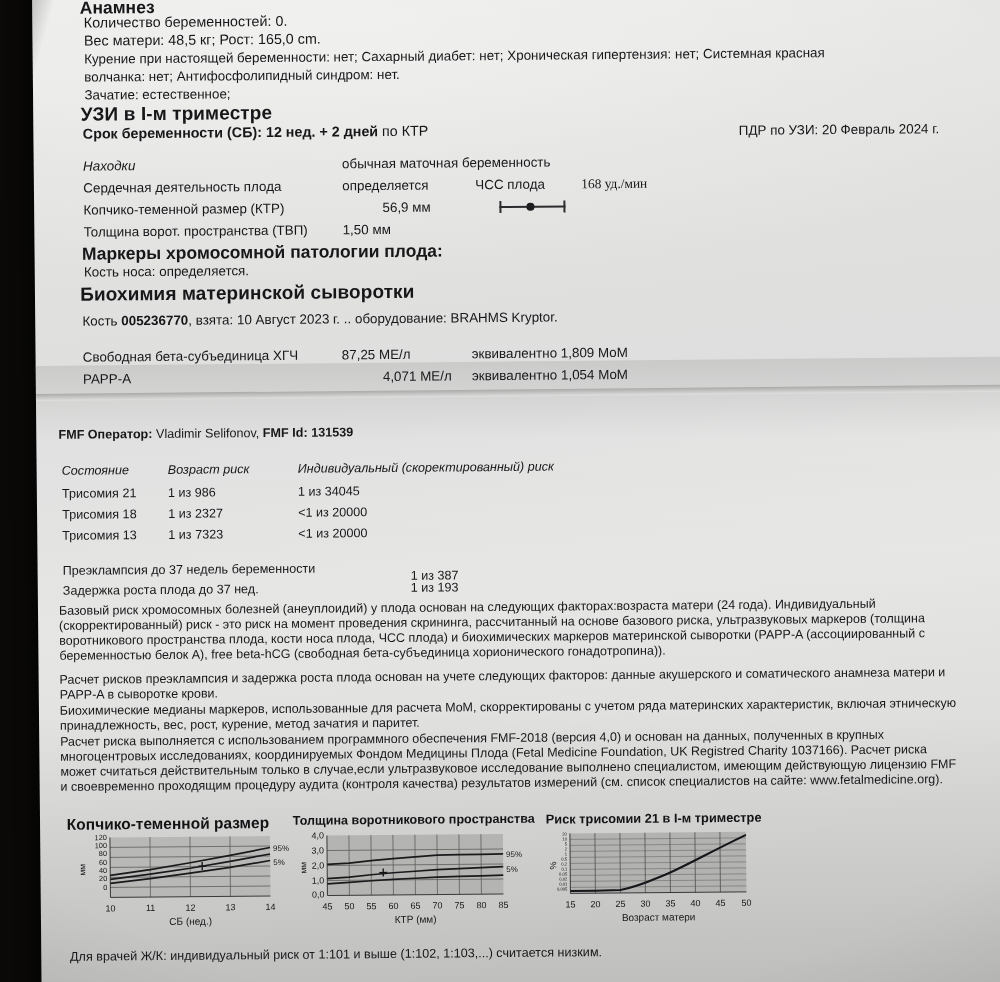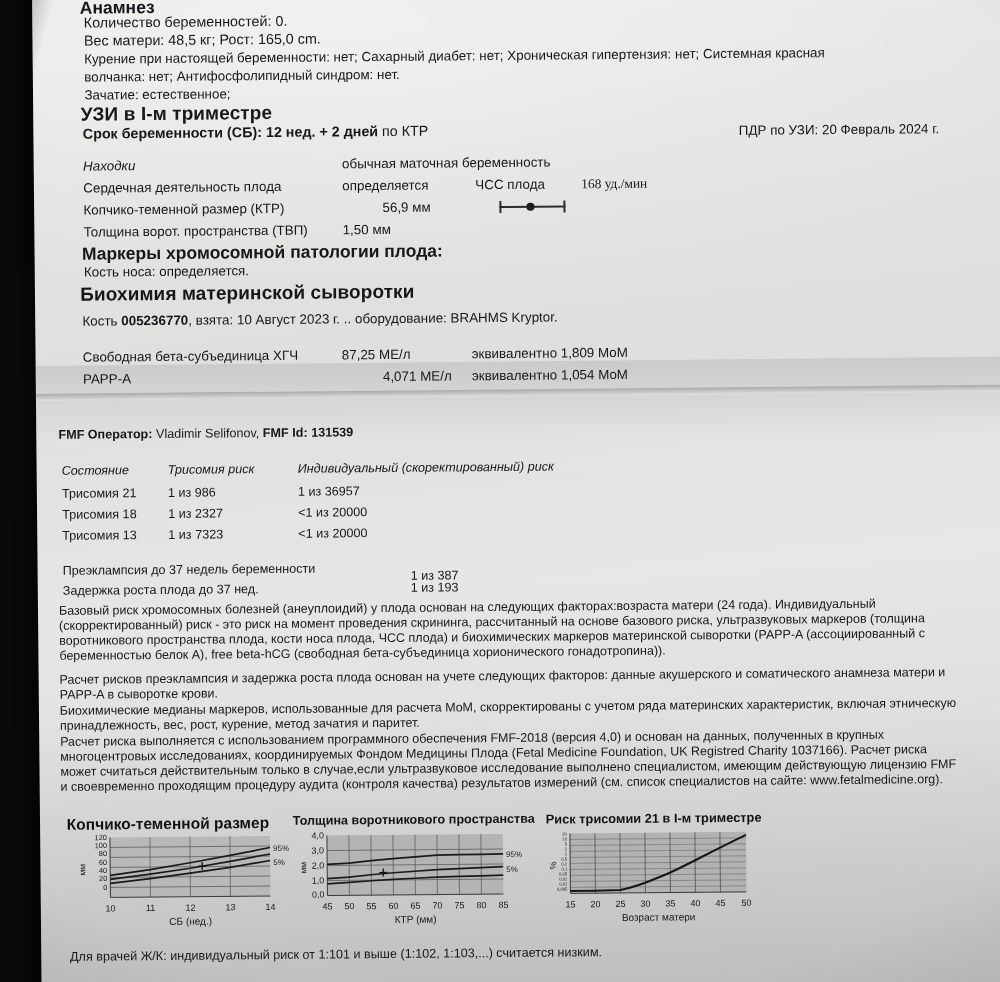--- a/index.html
+++ b/index.html
@@ -175,26 +175,26 @@
   <div class="ln t13" style="left:473px; top:368px;">эквивалентно 1,054 MoM</div>
 
   <div class="ln t12" style="left:59px; top:424px;">
     <span class="bd">FMF Оператор:</span>
     <span>Vladimir Selifonov,</span>
     <span class="bd">FMF Id:</span>
     <span class="bd">131539</span>
   </div>
 
   <div class="ln t12 it" style="left:62px; top:460px;">Состояние</div>
-  <div class="ln t12 it" style="left:168px; top:460px;">Трисомия риск</div>
+  <div class="ln t12 it" style="left:168px; top:460px;">Возраст риск</div>
   <div class="ln t12 it" style="left:298px; top:460px;">Индивидуальный (скоректированный) риск</div>
 
   <div class="ln t12" style="left:62px; top:483px;">Трисомия 21</div>
   <div class="ln t12" style="left:168px; top:483px;">1 из 986</div>
-  <div class="ln t12" style="left:298px; top:483px;">1 из 36957</div>
+  <div class="ln t12" style="left:298px; top:483px;">1 из 34045</div>
 
   <div class="ln t12" style="left:62px; top:504px;">Трисомия 18</div>
   <div class="ln t12" style="left:168px; top:504px;text-align:center;">1 из 2327</div>
   <div class="ln t12" style="left:298px; top:504px;">&lt;1 из 20000</div>
 
   <div class="ln t12" style="left:62px; top:525px;">Трисомия 13</div>
   <div class="ln t12" style="left:168px; top:525px;">1 из 7323</div>
   <div class="ln t12" style="left:298px; top:525px;">&lt;1 из 20000</div>
 
   <div class="ln t12" style="left:62px; top:560px;">Преэклампсия до 37 недель беременности</div>

